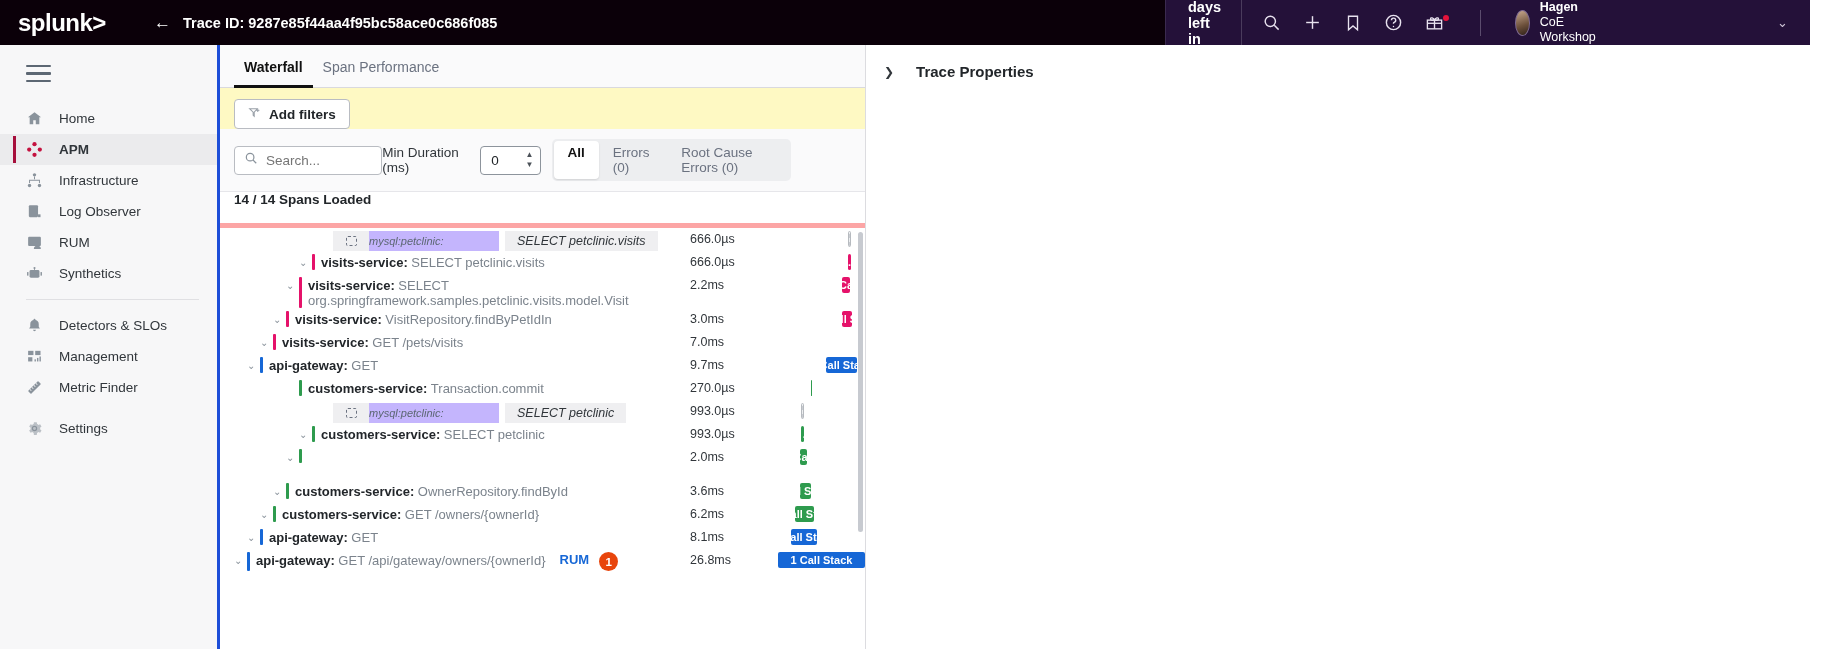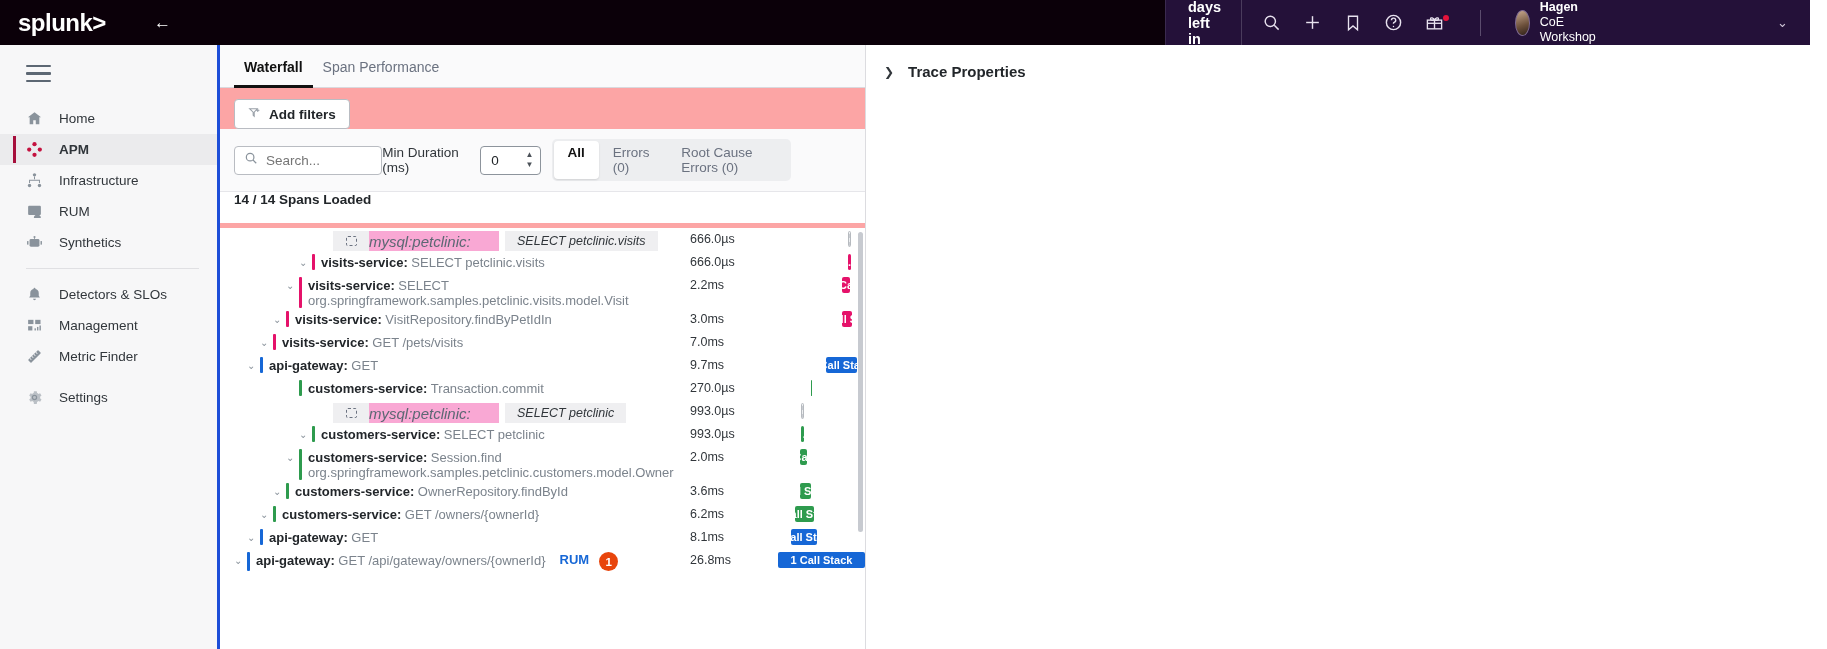--- a/index.html
+++ b/index.html
@@ -65,21 +65,21 @@
   .nav-sep { height: 1px; background: #e0e0e3; margin: 10px 18px 10px 26px; }
   .gap { height: 10px; }
 
   
   .main { flex: 1; display: flex; flex-direction: column; min-width: 0; background: #fff; }
   .tabs { display: flex; padding-left: 14px; border-bottom: 1px solid #d9d9de; background:#fafafb; }
   .tab { padding: 14px 10px 12px 10px; font-size: 14px; color: #6b7280; cursor: pointer; position: relative; }
   .tab.active { color: #111; font-weight: 700; }
   .tab.active:after { content:""; position:absolute; left:0; right:0; bottom:-1px; height: 3px; background: #111; }
 
-  .toolbar1 { padding: 11px 14px 0 14px; background: #fca5a5; }
+  .toolbar1 { padding: 11px 14px 0 14px; background: #fef9c3; }
   .btn-filter {
     display: inline-flex; align-items: center; gap: 8px;
     height: 30px; padding: 0 13px; border: 1px solid #b9bcc2; border-radius: 4px;
     background: #fff; font-size: 13.5px; font-weight: 700; color: #22262a; cursor: pointer;
   }
   .toolbar2 {
     display: flex; align-items: center; padding: 10px 14px 10px 14px; background: #fafafb;
     border-bottom: 1px solid #e6e6ea;
   }
   .search-box {
@@ -128,21 +128,21 @@
     margin-left: 10px; background:#e8450c; color:#fff; font-size: 11.5px; font-weight: 700;
     width: 19px; height: 19px; border-radius: 50%; display:flex; align-items:center; justify-content:center;
   }
   .db-chip {
     display:flex; align-items:center; gap: 0; margin-left: 8px;
   }
   .db-icon-box {
     background:#efeff1; width: 36px; height: 20px; display:flex; align-items:center; justify-content:center;
   }
   .db-dash { width: 11px; height: 10px; border: 1.6px dashed #6b7280; border-radius: 2px;}
-  .db-name { background:#f9a8d4; font-style: italic; font-size: 15px; color:#5c6773;
+  .db-name { background:#c4b5fd; font-style: italic; font-size: 11px; color:#5c6773;
              padding: 2px 10px 2px 0; height: 20px; display:flex; align-items:center; width: 130px; }
   .db-op   { background:#efeff1; font-style: italic; font-size: 12.5px; color:#31363b;
              padding: 2px 12px; height: 20px; display:flex; align-items:center; margin-left: 6px;}
 
   .dur-cell { width: 88px; flex: 0 0 88px; font-size: 12.5px;
               color: #31363b; padding-top: 4px; padding-right: 7px; }
   .track { flex: 1; position: relative; height: 23px; padding-right: 8px; }
   .bar { position: absolute; top: 3px; height: 16px; border-radius: 2px;
          display: flex; align-items: center; justify-content: center; overflow: hidden;
          font-size: 11px; color: #fff; font-weight: 700; white-space: nowrap; cursor: pointer;}
@@ -150,31 +150,32 @@
     background: repeating-linear-gradient(45deg,#c9ccd1 0 3px,#eceef0 3px 6px);
     border: 1px solid #b6babf;
   }
   .scrollbar { position: absolute; right: 2px; top: 4px; width: 5px; height: 300px;
                background: #c7cad0; border-radius: 3px; }
 
   
   .rpanel { flex: 0 0 603px; border-left: 1px solid #dcdce0; background:#fff; padding: 18px 0 0 18px; }
   .rp-head { display: flex; align-items: center; gap: 14px; }
   .rp-chev { color: #31363b; font-size: 12px; }
-  .rp-title { font-size: 15px; font-weight: 700; color: #22262a; }
+  .rp-title { font-size: 15px; font-weight: 700; color: #22262a; margin-left: 8px; }
 </style>
 </head>
 <body>
 
 <div class="app">
 
   <div class="header">
     <div class="header-left">
       <div class="logo">splunk&gt;</div>
       <div class="back-arrow">←</div>
+      <div class="trace-id">Trace ID: 9287e85f44aa4f95bc58ace0c686f085</div>
     </div>
     <div class="header-right">
       <div class="trial">234 days left in trial</div>
       <div class="hicons">
         <div class="hicon">
           <svg width="19" height="19" viewBox="0 0 24 24" fill="none" stroke="currentColor" stroke-width="1.8">
             <circle cx="10.5" cy="10.5" r="6.5"></circle>
               <line x1="15.5" y1="15.5" x2="21" y2="21"></line>
             </svg>
         </div>
@@ -253,20 +254,29 @@
           <svg width="17" height="17" viewBox="0 0 24 24" fill="currentColor">
             <circle cx="12" cy="4" r="2.4"></circle>
               <circle cx="5" cy="19" r="2.4"></circle>
               <circle cx="19" cy="19" r="2.4"></circle>
             <path d="M11.3 6.4h1.4v4h-1.4zM5 11h14v1.4H5zM4.3 11h1.4v4.6H4.3zM18.3 11h1.4v4.6h-1.4z"></path>
             </svg>
         </span>
         <span class="nav-label">Infrastructure</span>
       </div>
 
+      <div class="nav-item">
+        <span class="ico">
+          <svg width="17" height="17" viewBox="0 0 24 24" fill="currentColor">
+            <rect x="4" y="3" width="13" height="17" rx="1.5"></rect>
+            <rect x="17" y="16" width="3.5" height="4" fill="currentColor"></rect>
+            </svg>
+        </span>
+        <span class="nav-label">Log Observer</span>
+      </div>
 
       <div class="nav-item">
         <span class="ico">
           <svg width="17" height="17" viewBox="0 0 24 24" fill="currentColor">
             <rect x="3" y="4" width="18" height="13" rx="1.5"></rect>
             <circle cx="16" cy="14" r="3.2" fill="currentColor"></circle>
             <path d="M11 21c0-2.7 2.2-4.6 5-4.6s5 1.9 5 4.6z"></path>
             </svg>
         </span>
         <span class="nav-label">RUM</span>
@@ -497,21 +507,20 @@
               </div>
               <div class="dur-cell">993.0µs</div>
               <div class="track">
                 <div class="bar" style="left: 26.5%; width: 3.7%; background: rgb(46, 155, 78);">5 ...</div>
               </div>
             </div>
             <div class="row tall">
               <div class="label-cell" style="padding-left: 66px;">
                 <span class="chev">⌄</span>
                 <div class="svc-bar" style="background: rgb(46, 155, 78);"></div>
-                <div class="stext"><span class="sname">customers-service: </span><span class="sop">Session.find</span><div class="sop">org.springframework.samples.petclinic.customers.model.Owner</div></div>
               </div>
               <div class="dur-cell">2.0ms</div>
               <div class="track">
                 <div class="bar" style="left: 25.8%; width: 7.5%; background: rgb(46, 155, 78);">5 Call...</div>
               </div>
             </div>
             <div class="row">
               <div class="label-cell" style="padding-left: 53px;">
                 <span class="chev">⌄</span>
                 <div class="svc-bar" style="background: rgb(46, 155, 78);"></div>

